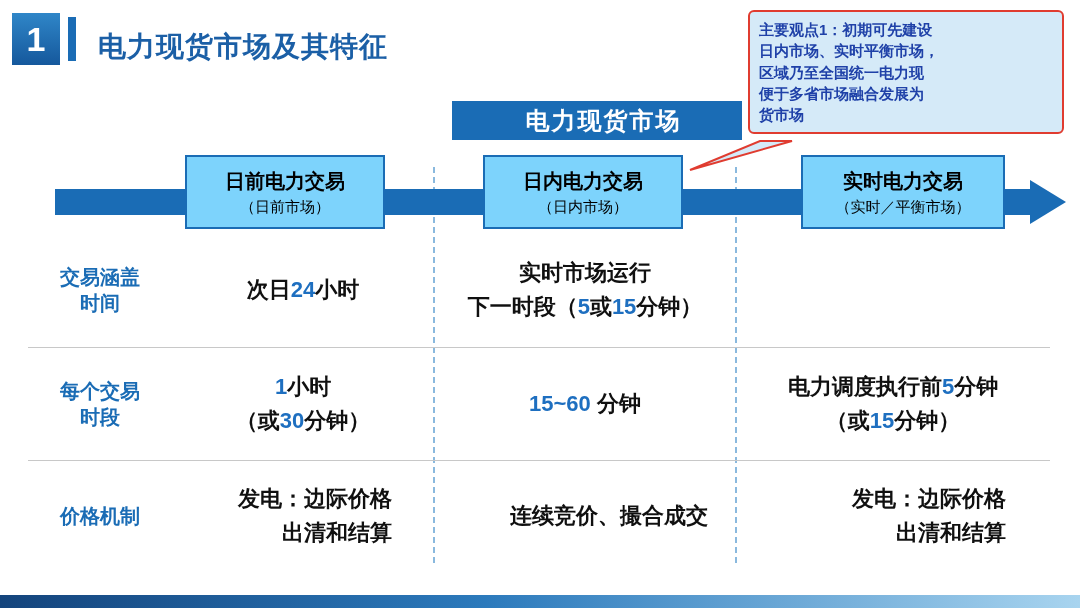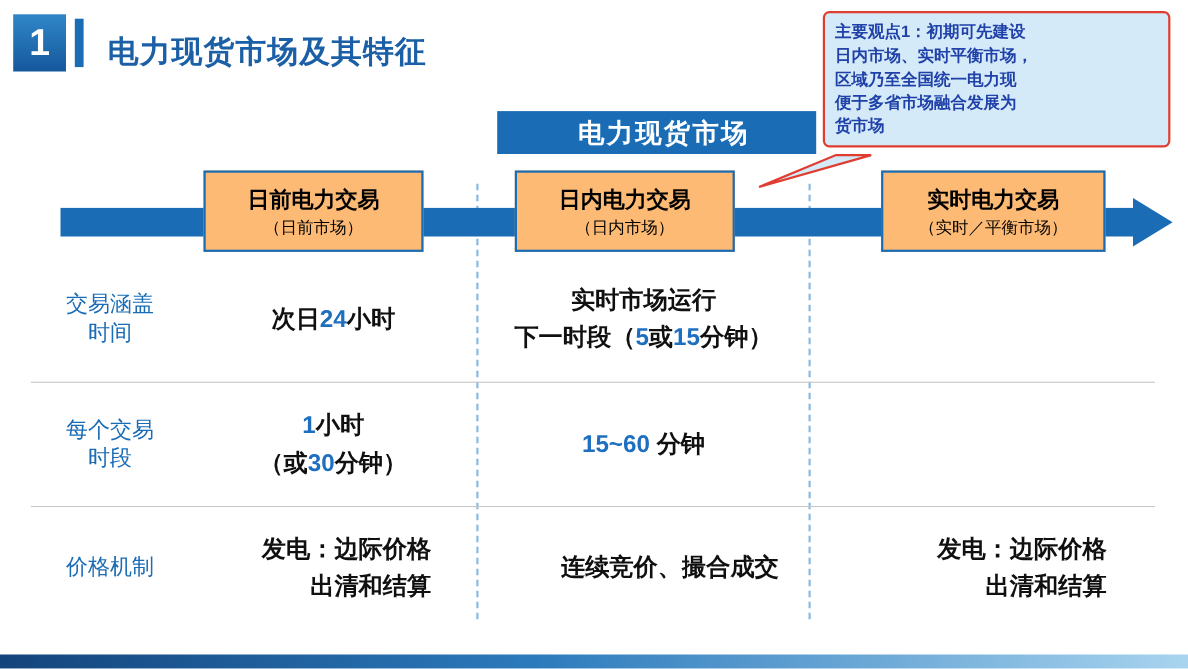--- a/index.html
+++ b/index.html
@@ -51,44 +51,44 @@
   
   .arrow-body{position:absolute;left:55px;top:189px;width:977px;height:26px;background:var(--primary);z-index:1;}
   .arrow-head{
     position:absolute;left:1030px;top:180px;width:0;height:0;z-index:1;
     border-top:22px solid transparent;border-bottom:22px solid transparent;
     border-left:36px solid var(--primary);
   }
 
   
   .stage-box{
-    position:absolute;top:155px;height:74px;background:#fdba74;border:2px solid var(--primary);
+    position:absolute;top:155px;height:74px;background:#7dd3fc;border:2px solid var(--primary);
     box-sizing:border-box;display:flex;flex-direction:column;align-items:center;justify-content:center;
     z-index:2;text-align:center;
   }
   .stage-1{left:185px;width:200px;}
-  .stage-2{left:468px;width:200px;justify-content:center;}
+  .stage-2{left:483px;width:200px;justify-content:center;}
   .stage-3{left:801px;width:204px;}
   .stage-title{font-size:20px;font-weight:bold;color:#000;}
   .stage-subtitle{font-size:15px;color:#000;margin-top:3px;}
 
   
   .col-divider{position:absolute;top:167px;height:396px;width:0;border-left:2px dashed var(--dash-blue);z-index:0;}
   .col-divider-1{left:433px;}
   .col-divider-2{left:735px;}
 
   
   .feature-table{position:absolute;left:28px;top:233px;width:1022px;z-index:2;}
   .trow{display:grid;grid-template-columns:144px 262px 302px 314px;}
   .trow-1{height:114px;}
   .trow-2{height:112px;border-top:1px solid var(--divider-gray);}
   .trow-3{height:110px;border-top:1px solid var(--divider-gray);gap:12px;}
   .rlabel{
     display:flex;flex-direction:column;align-items:center;justify-content:center;
-    color:var(--label-text);font-size:20px;font-weight:normal;line-height:1.3;text-align:center;
+    color:var(--label-text);font-size:20px;font-weight:bold;line-height:1.3;text-align:center;
   }
   .tcell{
     display:flex;flex-direction:column;align-items:center;justify-content:center;
     font-size:22px;font-weight:bold;color:#101010;line-height:1.55;text-align:center;
   }
   .tcell .hl{color:var(--accent-number);}
 
   
   .bottom-bar{
     position:absolute;left:0;bottom:0;width:100%;height:13px;
@@ -157,20 +157,24 @@
           <div>每个交易</div>
           <div>时段</div>
         </div>
       <div class="tcell">
           <div><span class="hl">1</span><span>小时</span></div>
           <div><span>（或</span><span class="hl">30</span><span>分钟）</span></div>
         </div>
       <div class="tcell">
           <div><span class="hl">15~60</span><span> 分钟</span></div>
         </div>
+      <div class="tcell">
+          <div><span>电力调度执行前</span><span class="hl">5</span><span>分钟</span></div>
+          <div><span>（或</span><span class="hl">15</span><span>分钟）</span></div>
+        </div>
     </div>
     <div class="trow trow-3">
       <div class="rlabel">
           <div>价格机制</div>
         </div>
       <div class="tcell">
           <div><span>发电：边际价格</span></div>
           <div><span>　　出清和结算</span></div>
         </div>
       <div class="tcell">

